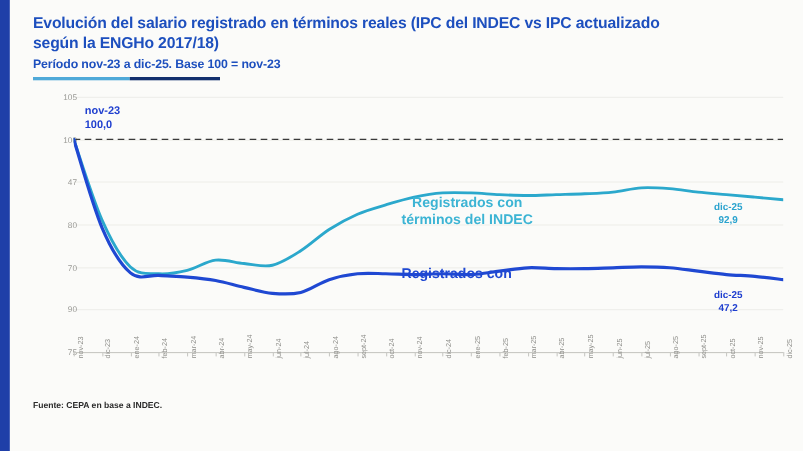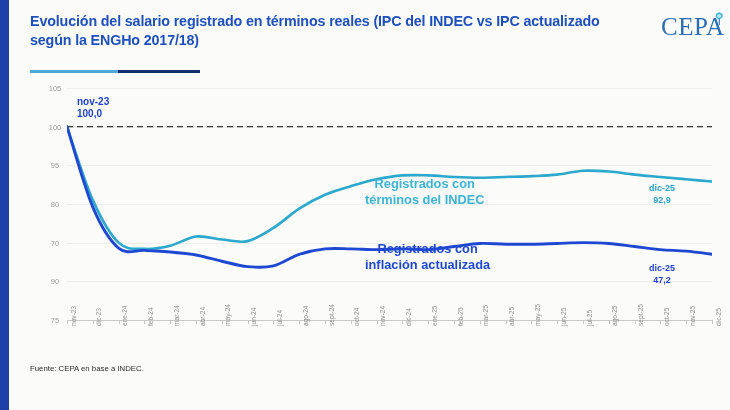--- a/index.html
+++ b/index.html
@@ -54,21 +54,21 @@
 
   
   #chart{
     position:absolute;left:21px;top:80px;width:700px;height:258px;
   }
   #plot{
     position:absolute;left:37px;top:8px;width:645px;height:232px;
   }
   .gridline{position:absolute;left:0;height:1px;background:#eeeeea;width:645px;}
   .ytick{
-    position:absolute;right:642px;width:30px;text-align:center;
+    position:absolute;right:642px;width:30px;text-align:right;
     font-size:7.5px;color:#9a9a96;
   }
   #axis-line{
     position:absolute;left:37px;top:240px;width:645px;height:1px;background:#c9c9c5;
   }
   .xtickmark{position:absolute;top:240px;width:1px;height:4px;background:#c9c9c5;}
   .xlabel{
     position:absolute;top:246px;
     font-size:6.6px;color:#8e8e8a;
     transform:rotate(-90deg);
@@ -89,64 +89,55 @@
   .serieslabel{
     position:absolute;font-weight:bold;text-align:center;
     line-height:16px;white-space:nowrap;
   }
   #label-indec{left:356px;top:176px;font-size:12.8px;color:#3cb4d4;}
   #label-actual{left:356px;top:241px;font-size:12.8px;color:#1f48d2;}
 
   
   #footnote{
     position:absolute;left:21px;top:364px;
-    font-size:7.8px;font-weight:normal;color:#2b2b2b;
+    font-size:7.8px;font-weight:bold;color:#2b2b2b;
   }
 </style>
 </head>
 <body>
 
 <div id="left-bar"></div>
 
 <div id="page">
 
   <div id="header">
     <div id="title">Evolución del salario registrado en términos reales (IPC del INDEC vs IPC actualizado según la ENGHo 2017/18)</div>
+    <div id="subtitle">Período nov-23 a dic-25. Base 100 = nov-23</div>
     <div id="rule">
       <div class="seg-a"></div>
       <div class="seg-b"></div>
     </div>
 
-    <div id="logo">
-      <div class="word">CEPA</div>
-      <div class="mark">
-        <svg width="16" height="16" viewBox="0 0 16 16" aria-hidden="true">
-          <path d="M8.2 1.2 L11.6 3.0 L11.6 6.6 L8.2 8.4 L4.8 6.6 L4.8 3.0 Z" fill="#3fb6d8"></path>
-          <path d="M8.2 3.0 L10.2 4.0 L10.2 6.0 L8.2 7.0 L6.2 6.0 L6.2 4.0 Z" fill="#ffffff" opacity="0.65"></path>
-          <rect x="7.7" y="7.6" width="1.1" height="6.4" fill="#2a6fb5"></rect>
-        </svg>
-      </div>
-    </div>
   </div>
 
   <div id="chart">
 
     <div id="plot">
 
       <div class="gridline" style="top:0px"></div>
       <div class="gridline" style="top:38.7px"></div>
       <div class="gridline" style="top:77.3px"></div>
       <div class="gridline" style="top:116px"></div>
       <div class="gridline" style="top:154.7px"></div>
       <div class="gridline" style="top:193.3px"></div>
       <div class="gridline" style="top:232px"></div>
 
       <div class="ytick" style="top:-4px">105</div>
       <div class="ytick" style="top:34.7px">100</div>
-      <div class="ytick" style="top:73.3px">95</div>
+      <div class="ytick" style="top:73.3px">47</div>
       <div class="ytick" style="top:112px">80</div>
       <div class="ytick" style="top:150.7px">70</div>
       <div class="ytick" style="top:189.3px">90</div>
       <div class="ytick" style="top:228px">75</div>
     </div>
 
     <svg id="svg-lines" width="645" height="232">
       <line id="baseline" x1="0" y1="38.66666666666666" x2="645" y2="38.66666666666666" stroke="#3a3a3a" stroke-width="1.2" stroke-dasharray="6 4"></line>
       <path id="path-indec" fill="none" stroke-width="2.6" stroke-linecap="round" stroke-linejoin="round" d="M0.00,38.67 C4.30,50.91 17.20,92.80 25.80,112.13 C34.40,131.47 43.00,146.55 51.60,154.67 C60.20,162.79 68.80,160.34 77.40,160.85 C86.00,161.37 94.60,159.82 103.20,157.76 C111.80,155.70 120.40,149.51 129.00,148.48 C137.60,147.45 146.20,150.80 154.80,151.57 C163.40,152.35 172.00,155.05 180.60,153.12 C189.20,151.19 197.80,145.39 206.40,139.97 C215.00,134.56 223.60,126.18 232.20,120.64 C240.80,115.10 249.40,110.46 258.00,106.72 C266.60,102.98 275.20,100.79 283.80,98.21 C292.40,95.64 301.00,93.06 309.60,91.25 C318.20,89.45 326.80,88.03 335.40,87.39 C344.00,86.74 352.60,87.13 361.20,87.39 C369.80,87.64 378.40,88.55 387.00,88.93 C395.60,89.32 404.20,89.71 412.80,89.71 C421.40,89.71 430.00,89.19 438.60,88.93 C447.20,88.68 455.80,88.55 464.40,88.16 C473.00,87.77 481.60,87.52 490.20,86.61 C498.80,85.71 507.40,83.26 516.00,82.75 C524.60,82.23 533.20,82.88 541.80,83.52 C550.40,84.16 559.00,85.71 567.60,86.61 C576.20,87.52 584.80,88.16 593.40,88.93 C602.00,89.71 610.60,90.48 619.20,91.25 C627.80,92.03 640.70,93.19 645.00,93.57" stroke="#2ba8cc"></path>
       <path id="path-actual" fill="none" stroke-width="2.9" stroke-linecap="round" stroke-linejoin="round" d="M0.00,38.67 C4.30,52.07 17.20,98.86 25.80,119.09 C34.40,139.33 43.00,152.86 51.60,160.08 C60.20,167.30 68.80,161.76 77.40,162.40 C86.00,163.04 94.60,163.17 103.20,163.95 C111.80,164.72 120.40,165.49 129.00,167.04 C137.60,168.59 146.20,171.29 154.80,173.23 C163.40,175.16 172.00,177.87 180.60,178.64 C189.20,179.41 197.80,179.93 206.40,177.87 C215.00,175.80 223.60,169.10 232.20,166.27 C240.80,163.43 249.40,161.76 258.00,160.85 C266.60,159.95 275.20,160.72 283.80,160.85 C292.40,160.98 301.00,161.63 309.60,161.63 C318.20,161.63 326.80,160.85 335.40,160.85 C344.00,160.85 352.60,162.01 361.20,161.63 C369.80,161.24 378.40,159.56 387.00,158.53 C395.60,157.50 404.20,155.83 412.80,155.44 C421.40,155.05 430.00,156.08 438.60,156.21 C447.20,156.34 455.80,156.34 464.40,156.21 C473.00,156.08 481.60,155.70 490.20,155.44 C498.80,155.18 507.40,154.67 516.00,154.67 C524.60,154.67 533.20,154.80 541.80,155.44 C550.40,156.08 559.00,157.50 567.60,158.53 C576.20,159.56 584.80,160.85 593.40,161.63 C602.00,162.40 610.60,162.40 619.20,163.17 C627.80,163.95 640.70,165.75 645.00,166.27" stroke="#1f48d2"></path>
@@ -223,18 +214,17 @@
     <div>47,2</div>
   </div>
 
   <div class="serieslabel" id="label-indec">
     <div>Registrados con</div>
     <div>términos del INDEC</div>
   </div>
 
   <div class="serieslabel" id="label-actual">
     <div>Registrados con</div>
-    <div>inflación actualizada</div>
   </div>
 
   <div id="footnote">Fuente: CEPA en base a INDEC.</div>
 
 </div>
 
 </body></html>

